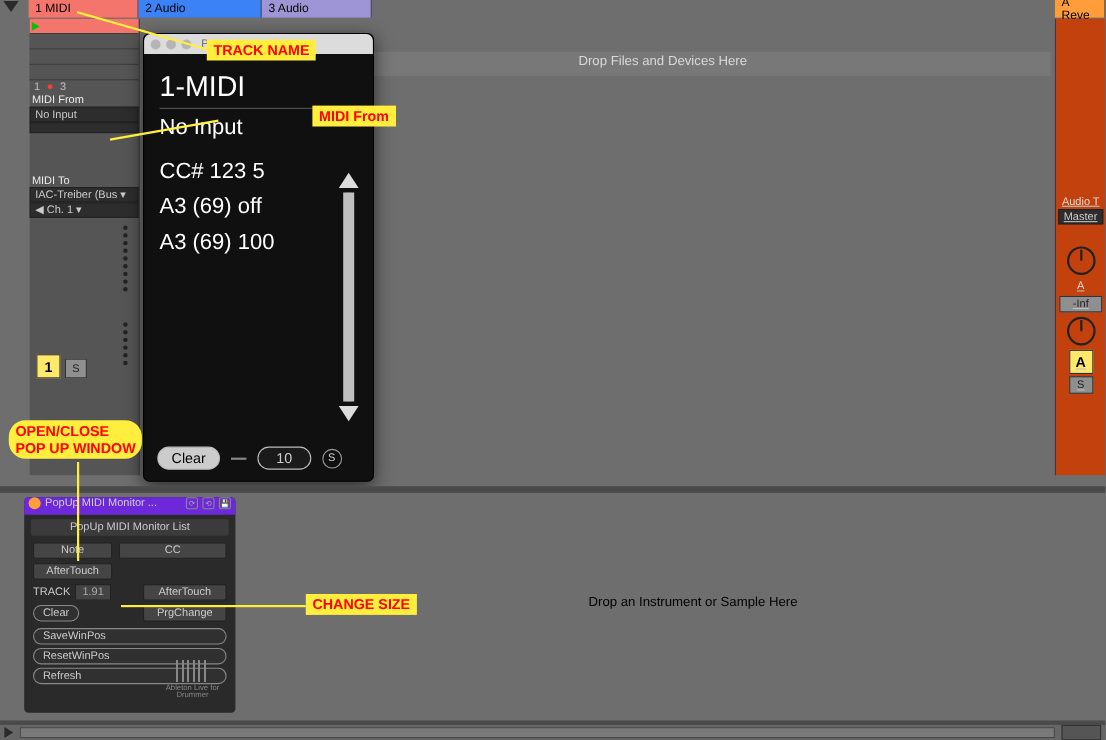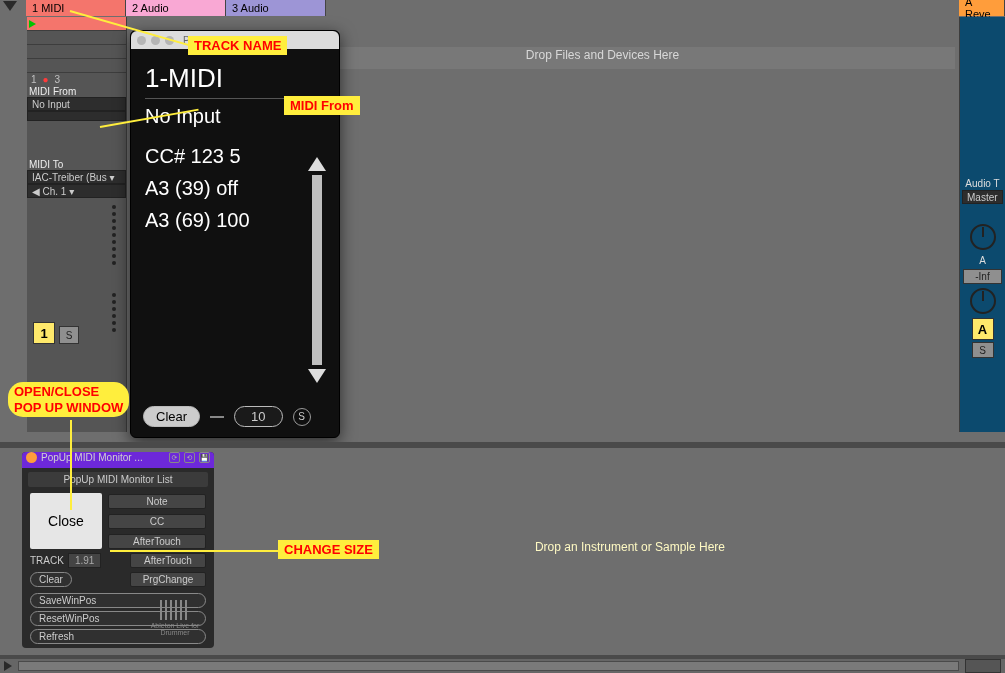--- a/index.html
+++ b/index.html
@@ -2,21 +2,21 @@
 <html><head>
 <meta charset="utf-8">
 <style>
   * { box-sizing: border-box; margin: 0; padding: 0; font-family: Arial, Helvetica, sans-serif; }
   body { background: #6e6e6e; width: 1005px; height: 673px; overflow: hidden; position: relative; color: #c0c0c0; font-size: 11px; }
 
   
   .track-tabs { position: absolute; left: 26px; top: 0; right: 0; height: 16px; display: flex; align-items: center; }
   .tab { height: 16px; padding: 1px 6px; font-size: 11px; color: #000; border-right: 1px solid #444; display: flex; align-items: center; }
   .tab.midi { background: #f4756c; width: 100px; }
-  .tab.a2 { background: #f9a8d4; width: 100px; }
+  .tab.a2 { background: #3b82f6; width: 112px; }
   .tab.a3 { background: #9d95d6; width: 100px; }
   .tab-gap { flex: 1; }
   .tab.return { background: #ff9d3b; width: 46px; }
 
   .triangle-down-left { position: absolute; left: 3px; top: 1px; width: 0; height: 0; border-left: 7px solid transparent; border-right: 7px solid transparent; border-top: 10px solid #2a2a2a; }
 
   
   .mixer-col { position: absolute; left: 27px; top: 17px; width: 100px; height: 415px; background: #555; border-right: 1px solid #3d3d3d; }
   .clip-slot { height: 14px; border-bottom: 1px solid #3d3d3d; background: #555; }
   .clip-slot.first { background: #f4756c; display: flex; align-items: center; padding-left: 2px; }
@@ -27,21 +27,21 @@
   .io-select { background: #2d2d2d; color: #ccc; height: 14px; font-size: 10px; padding: 1px 4px; border: 1px solid #222; display: flex; align-items: center; }
   .io-label { color: #eee; font-size: 10px; padding-left: 2px; }
 
   .channel-big-area { height: 92px; position: relative; }
   .meter-dots { position: absolute; right: 8px; top: 4px; width: 8px; }
   .meter-dots span { display: block; width: 4px; height: 4px; border-radius: 50%; background: #222; margin: 3px auto; }
   .num-box { position: absolute; left: 6px; bottom: 6px; width: 22px; height: 22px; background: #ffe96b; color: #000; display: flex; align-items: center; justify-content: center; font-weight: bold; font-size: 13px; border: 1px solid #333; }
   .solo-box { position: absolute; left: 32px; bottom: 6px; width: 20px; height: 18px; background: #8f8f8f; color: #222; font-size: 10px; display: flex; align-items: center; justify-content: center; border: 1px solid #333; }
 
   
-  .return-col { position: absolute; right: 0; top: 17px; width: 46px; height: 415px; background: #0c4a6e; border-left: 1px solid #3d3d3d; }
+  .return-col { position: absolute; right: 0; top: 17px; width: 46px; height: 415px; background: #c2410c; border-left: 1px solid #3d3d3d; text-decoration: underline; }
   .knob { width: 26px; height: 26px; border-radius: 50%; border: 2px solid #222; position: relative; margin: 4px auto; }
   .knob::after { content: ""; position: absolute; width: 2px; height: 10px; background: #222; left: 50%; top: 1px; transform: translateX(-50%); }
   .ret-label { text-align: center; font-size: 10px; padding: 1px 2px; color: #ddd; white-space: nowrap; overflow: hidden; }
   .ret-value-box { background: #8f8f8f; color: #222; margin: 2px 3px; font-size: 10px; padding: 1px 3px; text-align: center; border: 1px solid #333; }
   .ret-num { width: 22px; height: 22px; background: #ffe96b; color: #000; display: flex; align-items: center; justify-content: center; font-weight: bold; margin: 2px auto 0 auto; font-size: 13px; border: 1px solid #333;}
   .ret-solo { width: 22px; height: 16px; background: #8f8f8f; color: #222; display: flex; align-items: center; justify-content: center; margin: 2px auto; font-size: 10px; border: 1px solid #333; }
 
   
   .drop-hint-top { position: absolute; left: 260px; top: 48px; right: 60px; height: 20px; color: #d8d8d8; font-size: 12px; text-align: center; }
   .highlight-strip { position: absolute; left: 130px; top: 47px; right: 50px; height: 22px; background: rgba(255,255,255,0.07); }
@@ -78,21 +78,21 @@
   .device-grid { display: grid; grid-template-columns: 72px 1fr; gap: 4px 6px; padding: 2px 8px; align-items: center; }
   .close-big { grid-row: span 3; background: #e6e6e6; color: #000; font-size: 14px; height: 56px; display: flex; align-items: center; justify-content: center; border-radius: 2px; }
   .mini-btn { background: #454545; border: 1px solid #222; color: #ccc; font-size: 10px; text-align: center; padding: 1px 2px; border-radius: 2px; }
   .zoom-row { display: flex; align-items: center; gap: 4px; padding: 2px 8px; font-size: 10px; }
   .zoom-val { background: #444; border: 1px solid #222; color: #aaa; padding: 1px 6px; font-size: 10px; }
   .pill2 { border: 1px solid #888; border-radius: 10px; padding: 1px 8px; font-size: 10px; color: #ccc; background: #303030; display: inline-flex; }
   .btn-stack { display: flex; flex-direction: column; gap: 3px; padding: 4px 8px; }
   .logo-area { position: absolute; right: 8px; bottom: 6px; width: 62px; height: 42px; color: #888; font-size: 7px; text-align: center; }
   .logo-lines { width: 30px; height: 20px; margin: 0 auto 2px auto; background: repeating-linear-gradient(90deg,#888 0 2px, transparent 2px 5px); }
 
-  .drop-hint-bottom { position: absolute; left: 285px; top: 540px; right: 30px; color: #fef9c3; font-size: 12px; text-align: center; }
+  .drop-hint-bottom { position: absolute; left: 285px; top: 540px; right: 30px; color: #000000; font-size: 12px; text-align: center; }
 
   
   .ann { position: absolute; background: #ffee3d; color: #ff0000; font-size: 13px; font-weight: bold; padding: 2px 6px; white-space: nowrap; z-index: 50; }
   .ann-line { position: absolute; height: 2px; background: #ffee3d; z-index: 40; transform-origin: left center; }
   
   
   .footer-bar { position: absolute; left: 0; right: 0; bottom: 0; height: 18px; background: #666; border-top: 4px solid #4a4a4a; display: flex; align-items: center; padding: 0 4px; gap: 6px; }
   .fb-tri { width: 0; height: 0; border-top: 5px solid transparent; border-bottom: 5px solid transparent; border-left: 8px solid #2a2a2a; }
   .fb-track { flex: 1; height: 10px; background: #7a7a7a; border: 1px solid #4a4a4a; }
   .fb-end { width: 36px; height: 14px; background: #555; border: 1px solid #333; }
@@ -177,21 +177,21 @@
     <span class="tl-dot"></span>
     <span class="tl-dot"></span>
     <span class="tl-dot"></span>
     <span class="popup-title">P</span>
   </div>
   <div class="popup-body">
     <div class="track-name">1-MIDI</div>
     <div class="input-name">No Input</div>
     <div class="midi-list">
       <div>CC# 123 5</div>
-      <div>A3 (39) off</div>
+      <div>A3 (69) off</div>
       <div>A3 (69) 100</div>
     </div>
     <div class="scrollbar">
       <div class="sb-arrow-up"></div>
       <div class="sb-track">
           <div class="sb-thumb"></div>
         </div>
       <div class="sb-arrow-dn"></div>
     </div>
     <div class="popup-footer">
@@ -207,21 +207,20 @@
   <div class="device-box">
     <div class="device-header">
       <span class="dh-power"></span>
       <span class="dh-title">PopUp MIDI Monitor ...</span>
       <span class="dh-icon">⟳</span>
       <span class="dh-icon">⟲</span>
       <span class="dh-icon">💾</span>
     </div>
     <div class="device-sub">PopUp MIDI Monitor List</div>
     <div class="device-grid">
-      <div class="close-big">Close</div>
       <div class="mini-btn">Note</div>
       <div class="mini-btn">CC</div>
       <div class="mini-btn">AfterTouch</div>
     </div>
     <div class="zoom-row">
       <span>TRACK</span>
       <span class="zoom-val">1.91</span>
       <span style="flex:1"></span>
       <span class="mini-btn" style="flex:0 0 76px">AfterTouch</span>
     </div>

